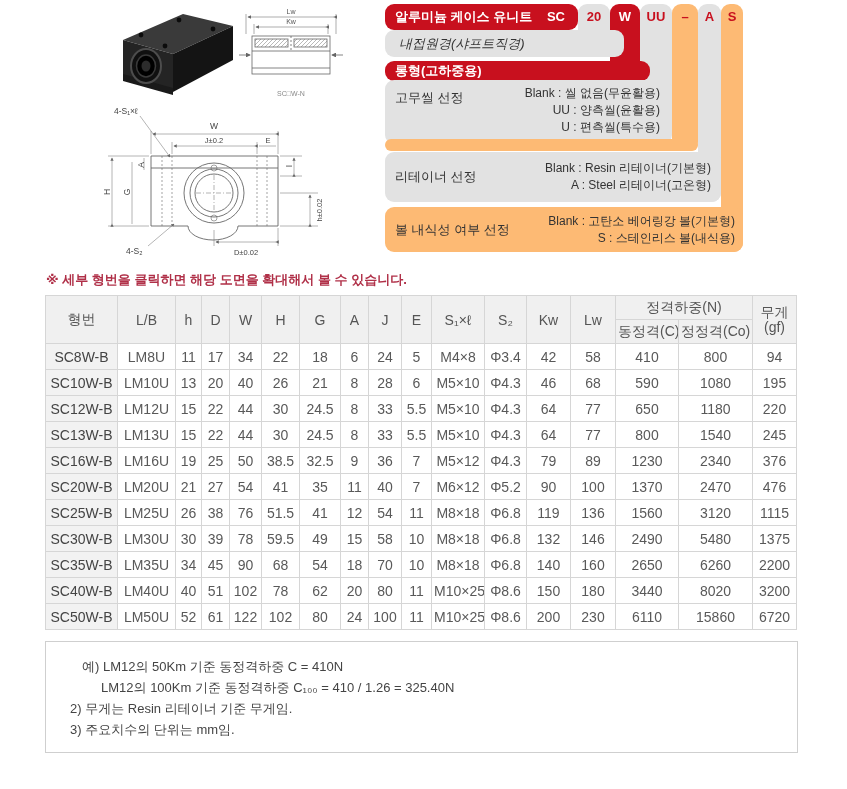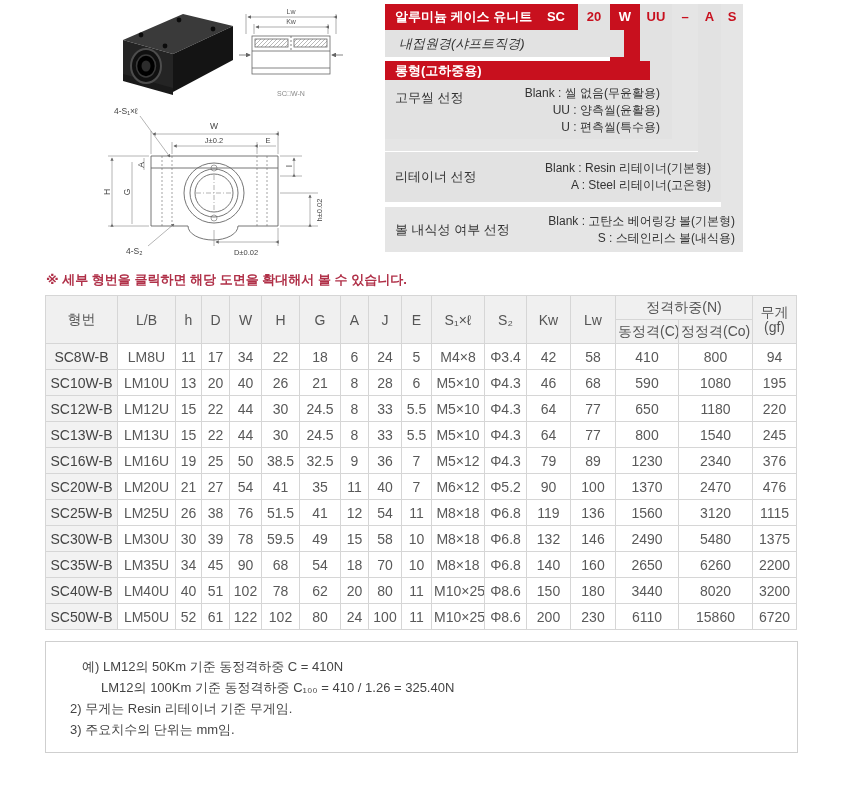--- a/index.html
+++ b/index.html
@@ -6,24 +6,24 @@
   .page{position:relative;width:847px;height:789px;background:#fff;
         font-family:"Liberation Sans","DejaVu Sans",sans-serif;color:#333;overflow:hidden;}
 
   
   .photo{position:absolute;left:95px;top:2px;}
   .sideview{position:absolute;left:238px;top:6px;}
   .frontview{position:absolute;left:96px;top:98px;}
 
   
   .code{position:absolute;left:385px;top:4px;width:358px;height:248px;font-size:13px;}
-  .code .abs{position:absolute;}
+  .code .abs{position:absolute;border-radius:9px;}
   .bg-red{background:#c8101e;}
   .bg-light{background:#e2e2e2;}
-  .bg-med{background:#e5e5e5;}
+  .bg-med{background:#fdba74;}
   .seg{position:absolute;top:0;height:26px;line-height:26px;text-align:center;font-weight:bold;font-size:13px;}
   .seg.red-txt{color:#c8101e;}
   .seg.white-txt{color:#fff;}
   .band-title{color:#fff;font-weight:bold;line-height:26px;display:flex;justify-content:space-between;padding:0 13px 0 10px;box-sizing:border-box;}
   .band-label{color:#fff;font-weight:bold;line-height:20px;padding-left:10px;}
   .row-label{color:#333;line-height:27px;padding-left:14px;font-style:italic;}
   .sec-label{position:absolute;left:10px;color:#333;}
   .opts{position:absolute;text-align:right;font-size:12px;color:#333;line-height:17px;}
 
   

